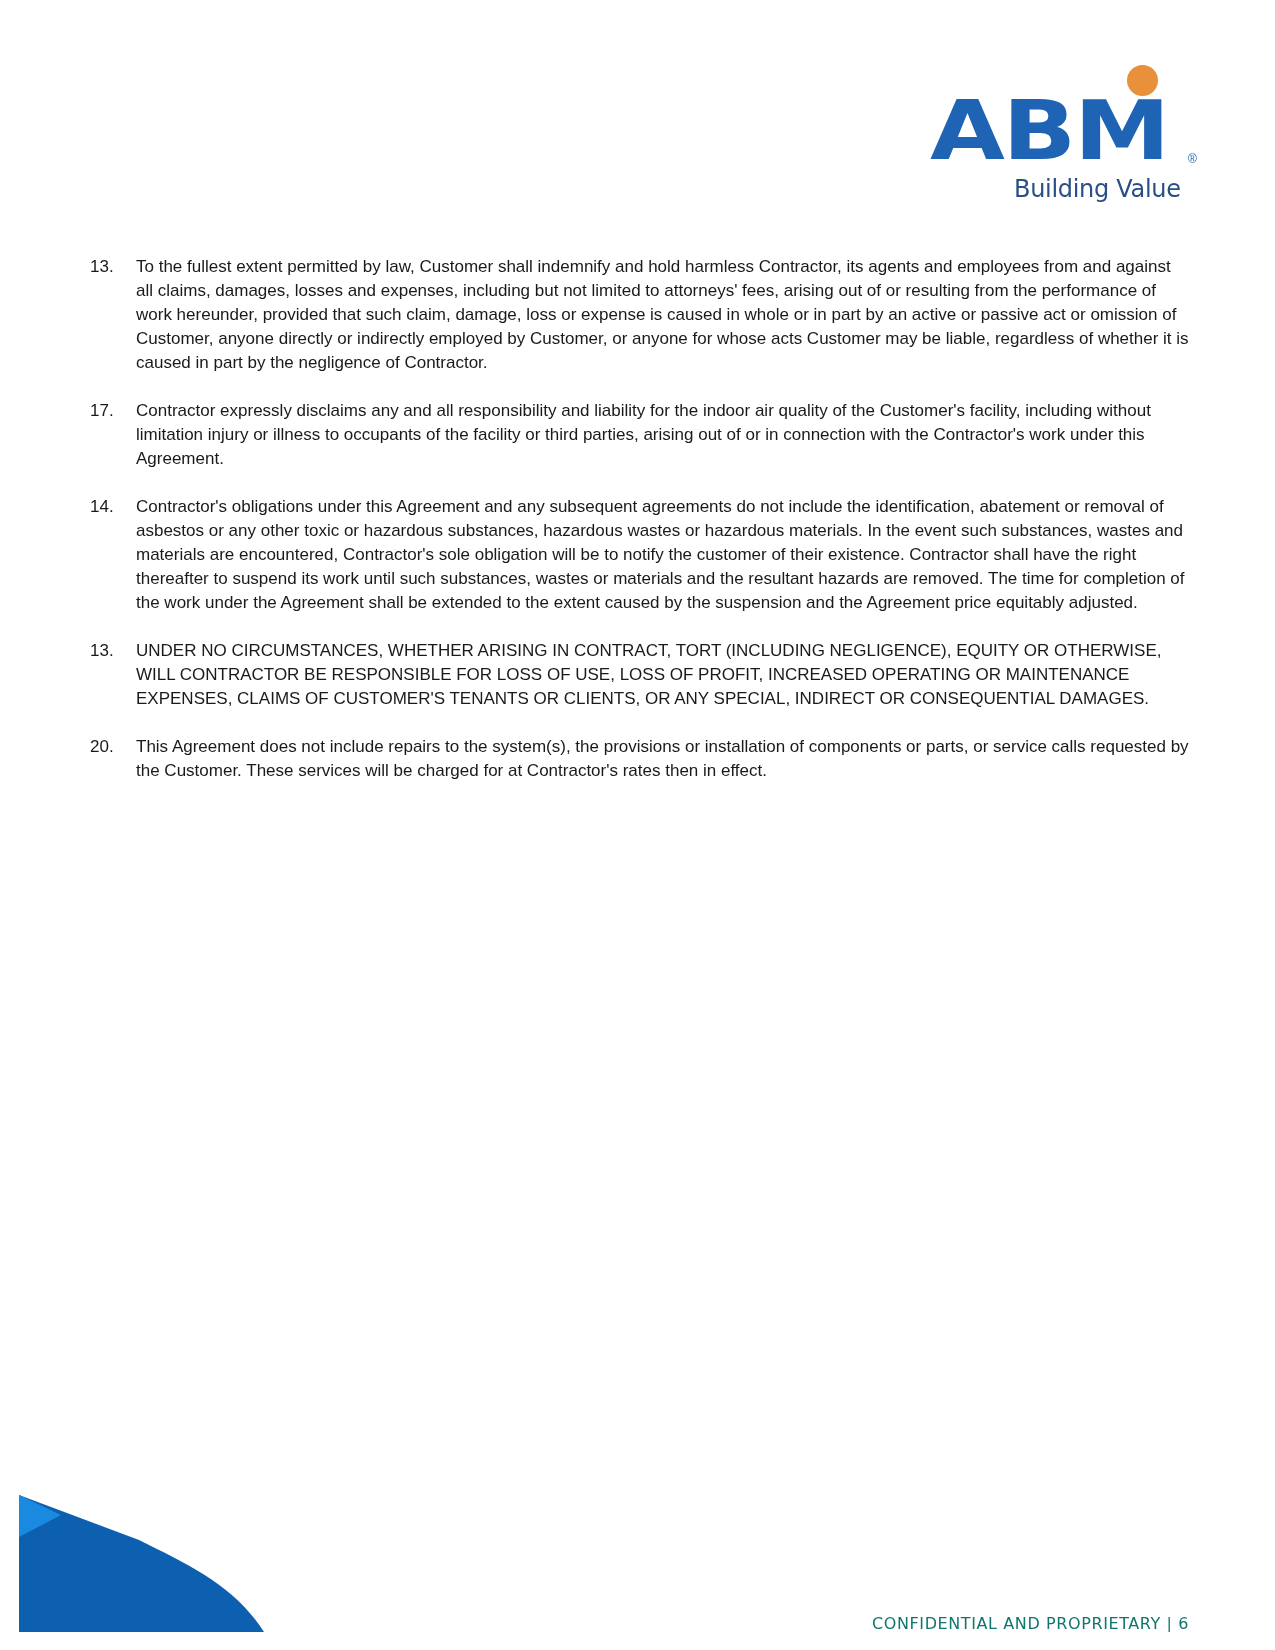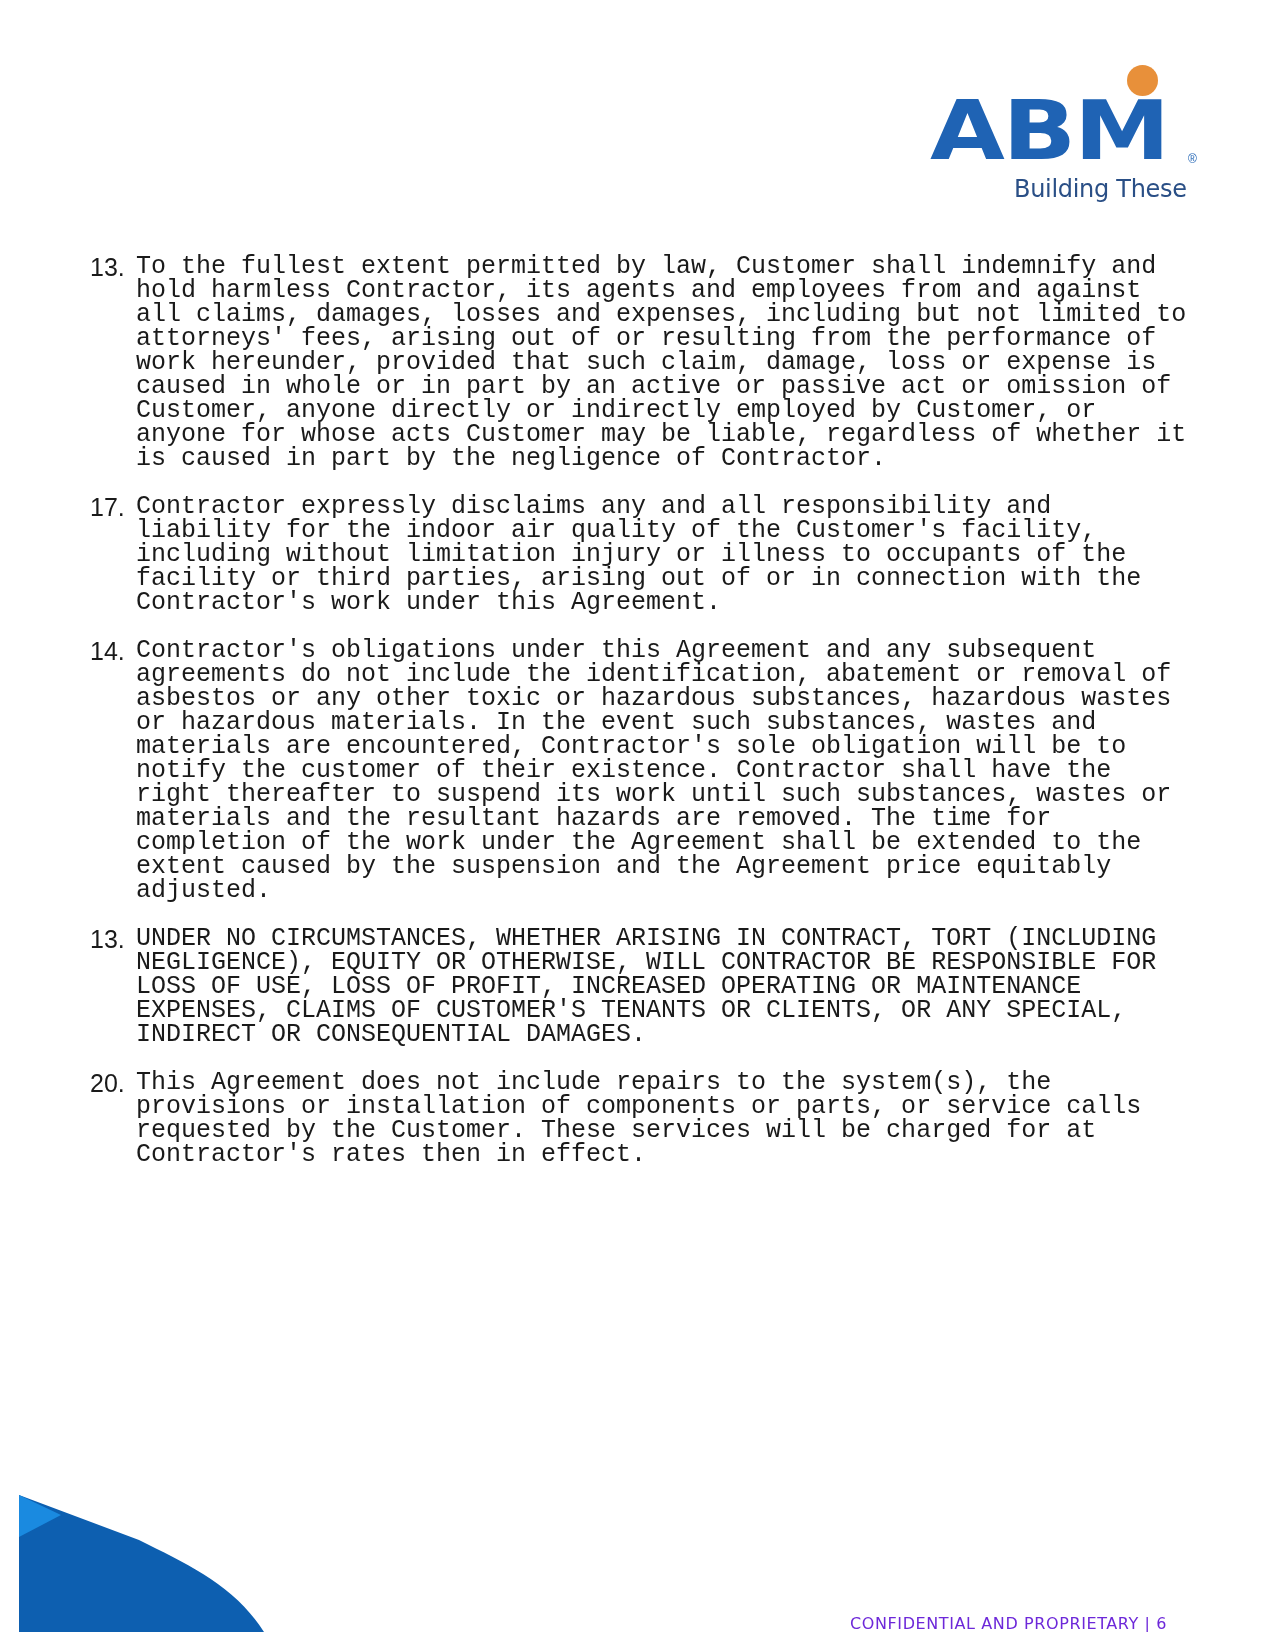--- a/index.html
+++ b/index.html
@@ -5,37 +5,37 @@
     html, body { margin: 0; padding: 0; background: #ffffff; }
     body { width: 1275px; height: 1650px; position: relative; overflow: hidden; font-family: "Liberation Sans", sans-serif; color: #1a1a1a; }
 
     .logo { position: absolute; left: 930px; top: 60px; width: 270px; height: 150px; }
     .logo-dot { position: absolute; left: 197px; top: 5px; width: 31px; height: 31px; border-radius: 50%; background: #e8903a; }
     .logo-text { position: absolute; left: 0; top: 30px; font-family: "DejaVu Sans", sans-serif; font-weight: bold; font-size: 82px; letter-spacing: -2px; color: #1f63b4; line-height: 1; transform: scaleX(1.18); transform-origin: left top; }
     .logo-reg { position: absolute; left: 258px; top: 92px; font-size: 12px; color: #1f63b4; }
     .logo-tagline { position: absolute; left: 84px; top: 115px; font-family: "DejaVu Sans", sans-serif; font-size: 24px; color: #2a4f86; letter-spacing: -0.3px; }
 
     .clauses { position: absolute; left: 90px; top: 255px; width: 1100px; }
-    .clause { display: flex; font-size: 25px; line-height: 24px; margin-bottom: 24px; }
+    .clause { display: flex; font-size: 17px; line-height: 24px; margin-bottom: 24px; }
     .clause-num { width: 46px; flex: 0 0 46px; }
-    .clause-text { flex: 1; padding-right: 0; font-family: Liberation Mono, monospace; }
+    .clause-text { flex: 1; padding-right: 0; }
     .clause.upper .clause-text { letter-spacing: 0; }
 
     .corner { position: absolute; left: 19px; top: 1495px; width: 245px; height: 137px; }
 
-    .footer { position: absolute; left: 850px; top: 1614px; font-family: "DejaVu Sans", sans-serif; font-size: 16px; color: #6d28d9; letter-spacing: 0.6px; white-space: nowrap; height: 18px; overflow: hidden; text-align: right; }
+    .footer { position: absolute; left: 872px; top: 1614px; font-family: "DejaVu Sans", sans-serif; font-size: 16px; color: #0f766e; letter-spacing: 0.6px; white-space: nowrap; height: 18px; overflow: hidden; text-align: right; }
   </style>
 </head>
 <body>
 
 <div class="logo">
   <div class="logo-text">ABM</div>
   <div class="logo-dot"></div>
   <div class="logo-reg">®</div>
-  <div class="logo-tagline">Building These</div>
+  <div class="logo-tagline">Building Value</div>
 </div>
 
 <div class="clauses">
   <div class="clause">
     <span class="clause-num">13.</span>
     <span class="clause-text">To the fullest extent permitted by law, Customer shall indemnify and hold harmless Contractor, its agents and employees from and against all claims, damages, losses and expenses, including but not limited to attorneys' fees, arising out of or resulting from the performance of work hereunder, provided that such claim, damage, loss or expense is caused in whole or in part by an active or passive act or omission of Customer, anyone directly or indirectly employed by Customer, or anyone for whose acts Customer may be liable, regardless of whether it is caused in part by the negligence of Contractor.</span>
   </div>
   <div class="clause">
     <span class="clause-num">17.</span>
     <span class="clause-text">Contractor expressly disclaims any and all responsibility and liability for the indoor air quality of the Customer's facility, including without limitation injury or illness to occupants of the facility or third parties, arising out of or in connection with the Contractor's work under this Agreement.</span>

